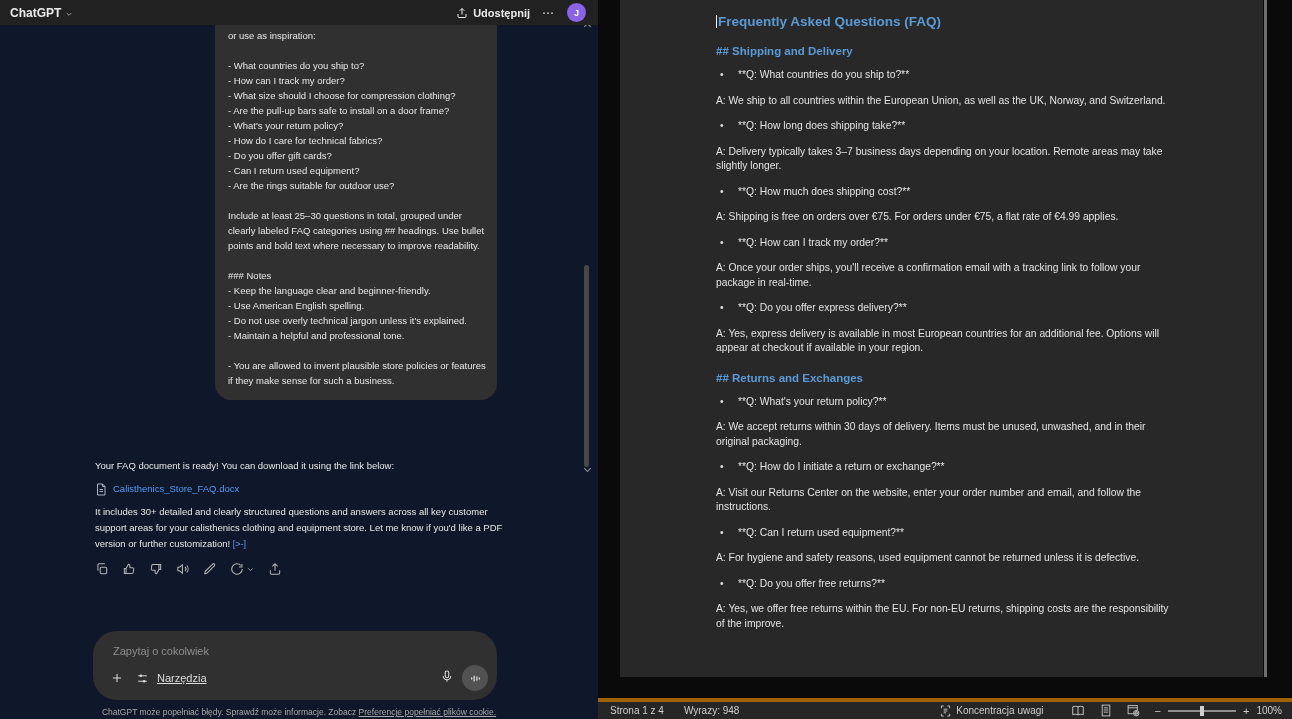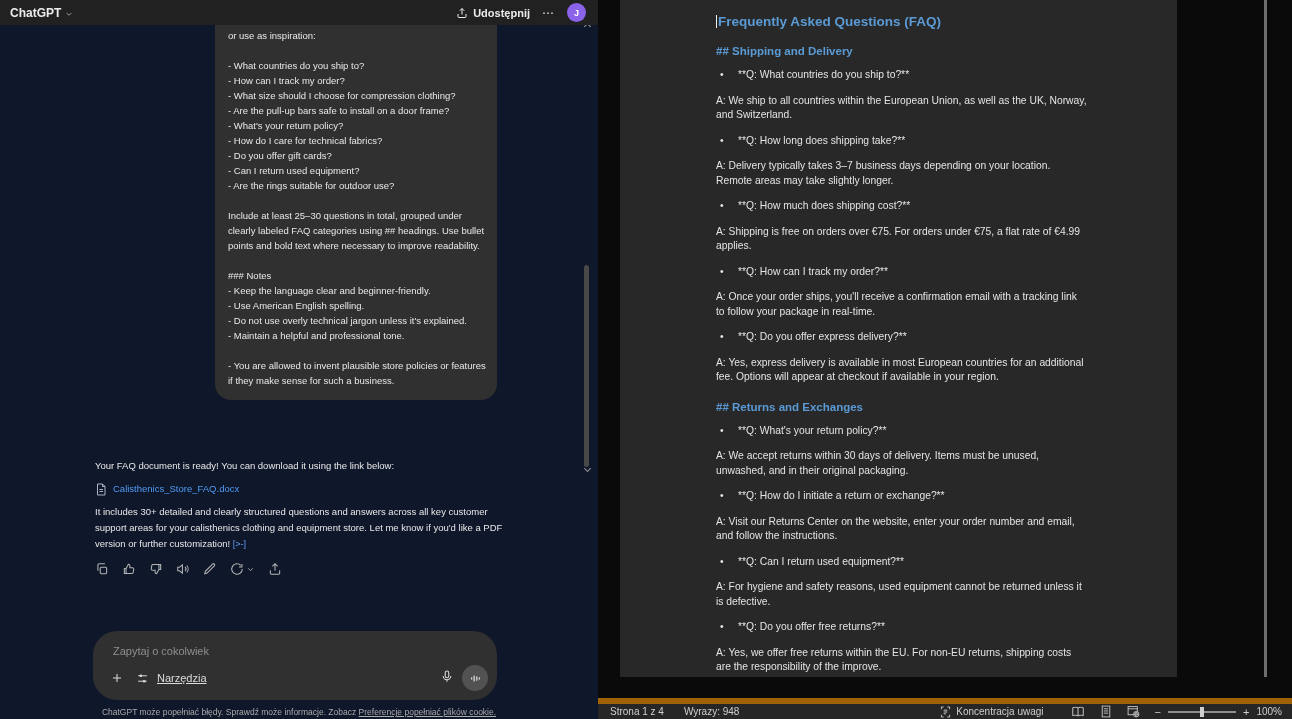--- a/index.html
+++ b/index.html
@@ -54,35 +54,35 @@
   .voice-btn { position:absolute; right:9px; bottom:9px; width:26px; height:26px;
     border-radius:50%; background:#525252; display:flex; align-items:center;
     justify-content:center; cursor:pointer; }
   .chat-footer { position:absolute; left:0; bottom:2px; width:598px;
     text-align:center; font-size:8.5px; color:#aaaaaa; }
   .cookie-link { text-decoration:underline; cursor:pointer; }
 
   
   .word-panel { position:absolute; left:598px; top:0; width:694px; height:719px;
     background:#0a0a0a; overflow:hidden; }
-  .doc-page { position:absolute; left:22px; top:0; width:557px; height:677px;
+  .doc-page { position:absolute; left:22px; top:0; width:643px; height:677px;
     background:#282828; padding:8px 89px 0 96px; cursor:text; }
   .doc-title { color:#5b9bd5; font-size:13.5px; font-weight:700; margin:6px 0 14px; }
   .caret { display:inline-block; width:1px; height:13px; background:#f0f0f0;
     margin-right:1px; vertical-align:-2px; }
   .doc-h2 { color:#5b9bd5; font-size:11.5px; font-weight:700; margin:16px 0 4px; }
   .doc-q { position:relative; padding-left:22px; margin:11px 0; color:#e4e4e4;
     font-size:10.3px; line-height:14.5px; }
   .doc-q::before { content:"\2022"; position:absolute; left:4px; color:#e4e4e4; }
   .doc-a { margin:11px 0; color:#e4e4e4; font-size:10.3px; line-height:14.5px; }
   .doc-scrollbar { position:absolute; left:666px; top:0; width:3px; height:677px;
     background:#6e6e6e; }
 
   .word-status { position:absolute; left:0; bottom:0; width:694px; height:21px;
-    background:#262626; border-top:6px solid #a16207; display:flex;
+    background:#262626; border-top:4px solid #a16207; display:flex;
     align-items:center; padding:0 10px 0 12px; font-size:10px; color:#cfcfcf;margin-top:23px; }
   .status-left { display:flex; align-items:center; gap:20px; }
   .status-right { margin-left:auto; display:flex; align-items:center; gap:15px; }
   .focus-group { display:flex; align-items:center; gap:5px; cursor:pointer; }
   .view-icon { cursor:pointer; display:flex; align-items:center; }
   .zoom-group { display:flex; align-items:center; gap:7px; }
   .zoom-track { position:relative; width:68px; height:2px; background:#8f8f8f; cursor:pointer; }
   .zoom-thumb { position:absolute; left:32px; top:-4px; width:4px; height:10px;
     background:#cfcfcf; cursor:pointer; }
   .zoom-sign { font-size:11px; color:#cfcfcf; cursor:pointer; }

